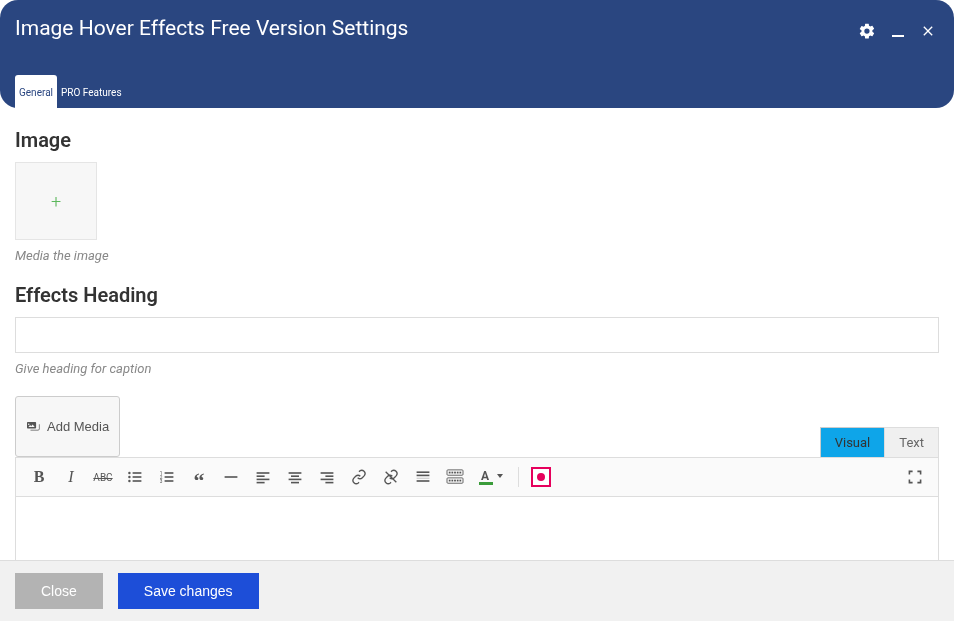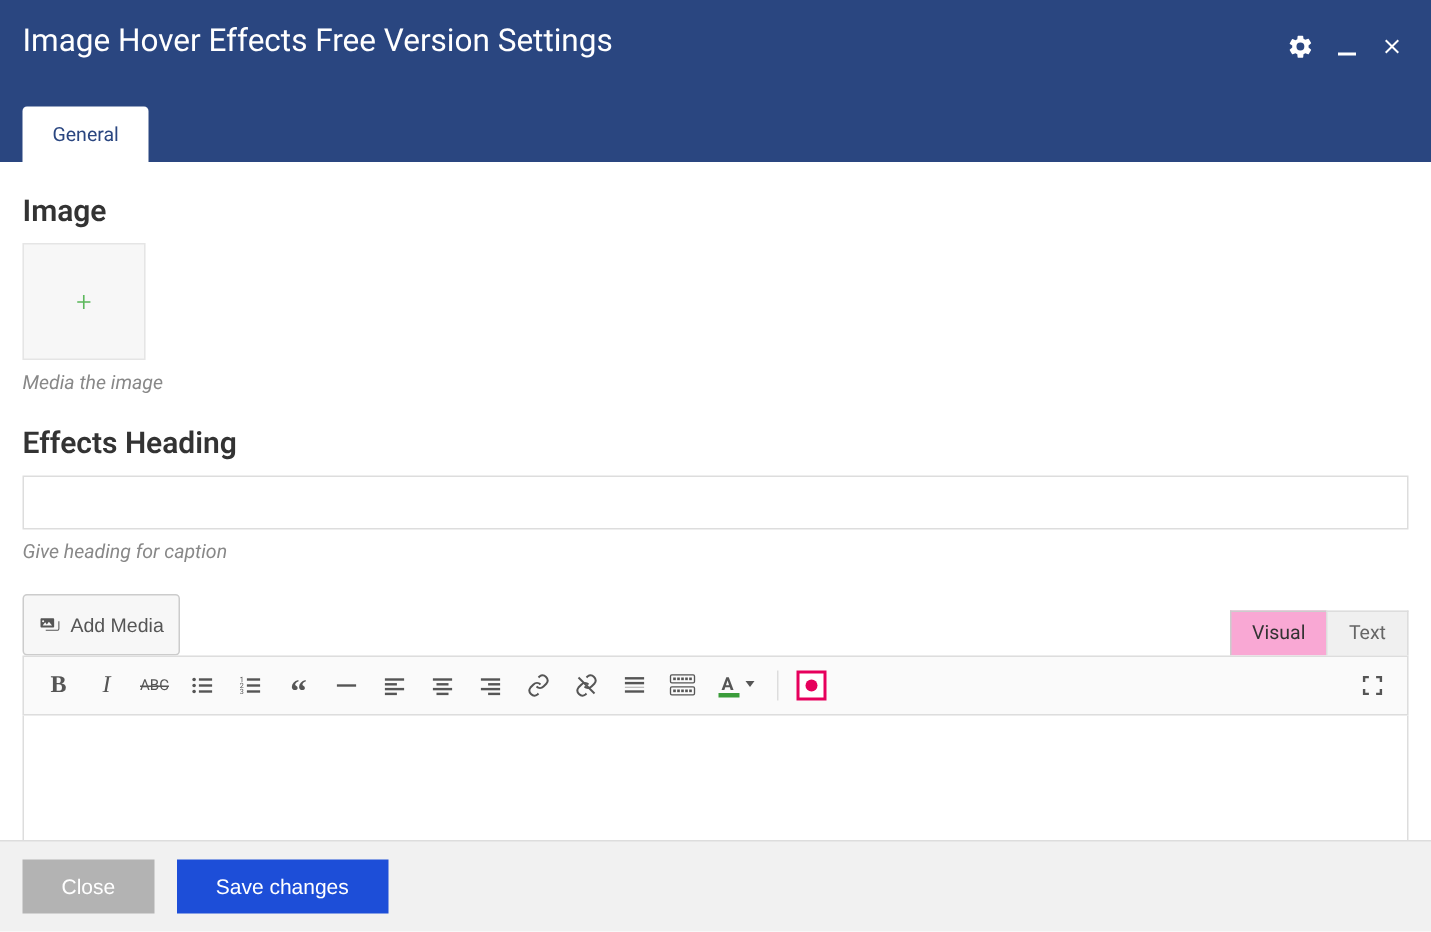--- a/index.html
+++ b/index.html
@@ -1,36 +1,36 @@
 <!DOCTYPE html>
 <html><head>
 <meta charset="utf-8">
 <style>
 * { box-sizing: border-box; margin: 0; padding: 0; }
 body { font-family: -apple-system, BlinkMacSystemFont, "Segoe UI", Roboto, Helvetica, Arial, sans-serif; background: #fff; width: 954px; height: 621px; overflow: hidden; position: relative; }
-.header { background: #2a4680; height: 108px; position: relative; color: #fff; }
+.header { background: #2a4680; height: 108px; position: relative; color: #fff; border-radius: 18px; }
 .header-title { font-size: 21px; font-weight: 400; padding: 16px 0 0 15px; }
 .header-icons { position: absolute; top: 22px; right: 18px; display: flex; gap: 14px; align-items: center; }
 .header-icons span { cursor: pointer; font-size: 18px; }
 .tabs { position: absolute; bottom: 0; left: 15px; display: flex; }
-.tab { padding: 12px 20px 10px; font-size: 13px; cursor: pointer; color: #fff; }
+.tab { padding: 12px 4px 10px; font-size: 10px; cursor: pointer; color: #fff; }
 .tab.active { background: #fff; color: #2a4680; border-top-left-radius: 3px; border-top-right-radius: 3px; }
 .content-wrap { position: absolute; top: 108px; left: 0; right: 0; bottom: 61px; overflow-y: scroll; }
 .content { padding: 20px 15px 30px; }
 .field-group { margin-bottom: 20px; }
 .field-label { font-size: 20px; color: #333; font-weight: 600; margin-bottom: 10px; display: block; }
 .image-upload { width: 82px; height: 78px; background: #f7f7f7; border: 1px solid #e5e5e5; display: flex; align-items: center; justify-content: center; cursor: pointer; margin-bottom: 8px; }
 .image-upload .plus { color: #5cb85c; font-size: 18px; font-weight: 300; }
 .hint { font-size: 13px; color: #888; font-style: italic; }
 .text-input { width: 100%; height: 36px; border: 1px solid #ddd; padding: 0 10px; font-size: 14px; margin-bottom: 8px; }
 .editor-topbar { display: flex; justify-content: space-between; align-items: flex-end; margin-bottom: 0; }
-.add-media-btn { background: #f7f7f7; border: 1px solid #ccc; border-radius: 3px; padding: 12px 10px; font-size: 13px; cursor: pointer; display: inline-flex; align-items: center; gap: 5px; color: #555; }
+.add-media-btn { background: #f7f7f7; border: 1px solid #ccc; border-radius: 3px; padding: 22px 10px; font-size: 13px; cursor: pointer; display: inline-flex; align-items: center; gap: 5px; color: #555; }
 .editor-tabs { display: flex; }
 .editor-tab { padding: 7px 14px; font-size: 13px; border: 1px solid #ddd; background: #f0f0f0; color: #666; cursor: pointer; border-bottom: none; }
-.editor-tab.active { background: #f9a8d4; color: #333; border-color: #ccc; }
+.editor-tab.active { background: #0ea5e9; color: #333; border-color: #ccc; }
 .editor-tab:first-child { border-right: none; }
 .toolbar { background: #fafafa; border: 1px solid #ddd; padding: 5px 8px; display: flex; align-items: center; gap: 2px; position: relative; }
 .toolbar-btn { width: 30px; height: 28px; display: inline-flex; align-items: center; justify-content: center; cursor: pointer; color: #555; font-size: 14px; border-radius: 2px; }
 .toolbar-sep { width: 1px; height: 20px; background: #ddd; margin: 0 4px; }
 .toolbar-special { width: 20px; height: 20px; border: 2px solid #e6005c; background: #fff; display: inline-flex; align-items: center; justify-content: center; margin-left: 6px; }
 .toolbar-special .dot { width: 8px; height: 8px; background: #e6005c; border-radius: 50%; }
 .toolbar-right { position: absolute; right: 8px; }
 .editor-body { border: 1px solid #ddd; border-top: none; min-height: 95px; background: #fff; }
 .footer { position: absolute; bottom: 0; left: 0; right: 0; height: 61px; background: #f1f1f1; border-top: 1px solid #ddd; display: flex; align-items: center; padding: 0 15px; gap: 15px; }
 .btn { padding: 10px 26px; font-size: 14px; border: none; cursor: pointer; color: #fff; }
@@ -58,20 +58,21 @@
         </svg>
     </span>
     <span>
       <svg width="16" height="16" viewBox="0 0 24 24">
           <path d="M19 6.41L17.59 5 12 10.59 6.41 5 5 6.41 10.59 12 5 17.59 6.41 19 12 13.41 17.59 19 19 17.59 13.41 12z" fill="#fff"></path>
         </svg>
     </span>
   </div>
   <div class="tabs">
     <div class="tab active">General</div>
+    <div class="tab">PRO Features</div>
   </div>
 </div>
 
 <div class="content-wrap">
   <div class="content">
 
     <div class="field-group">
       <label class="field-label">Image</label>
       <div class="image-upload">
         <span class="plus">+</span>

